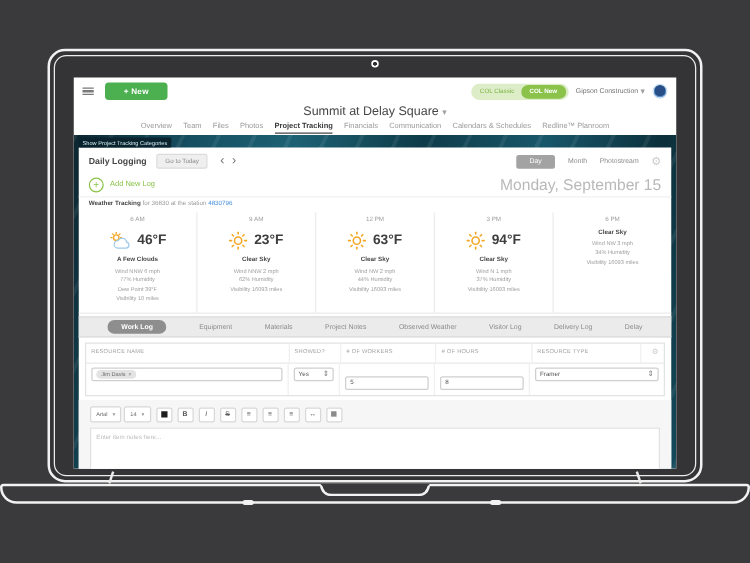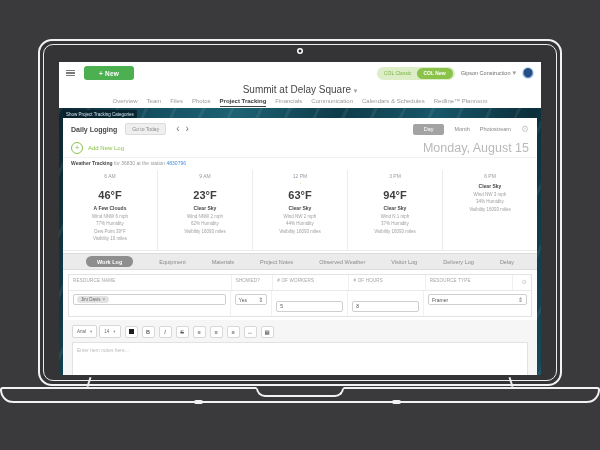--- a/index.html
+++ b/index.html
@@ -67,21 +67,21 @@
   .date{margin-left:auto;font-size:12.5px;color:#b9b9b9;font-weight:400;}
   
   .wt-head{height:10px;padding:2px 8px 0;font-size:5px;color:#9a9a9a;border-top:1px solid #f1f1f1;}
   .wt-bold{font-weight:bold;color:#474747;}
   .wt-link{color:#4a90d9;cursor:pointer;}
   
   .wgrid{display:flex;height:80px;border-bottom:1px solid #ececec;}
   .wcol{flex:1;text-align:center;padding-top:3px;}
   .wcol + .wcol{border-left:1px solid #ececec;}
   .wtime{font-size:5px;color:#9b9b9b;margin-bottom:4px;}
-  .wmain{display:flex;align-items:center;justify-content:center;gap:5px;height:18px;flex-direction:column;}
+  .wmain{display:flex;align-items:center;justify-content:center;gap:5px;height:18px;}
   .wtemp{font-size:11px;color:#3e3e3e;font-weight:600;}
   .wcond{font-size:5px;font-weight:bold;color:#474747;margin-top:4px;}
   .wdet{font-size:4.5px;color:#9e9e9e;line-height:1.65;margin-top:2px;}
   
   .tabbar{display:flex;align-items:center;justify-content:space-around;background:#ebebeb;height:15px;
           border-top:1px solid #dcdcdc;border-bottom:1px solid #dcdcdc;margin-top:2px;padding:0 10px;}
   .tab{font-size:5.5px;color:#8a8a8a;cursor:pointer;white-space:nowrap;}
   .tab.active{background:#8e8e8e;color:#fff;font-weight:bold;border-radius:8px;padding:2.5px 11px;}
   
   .form{margin:4px 5px 0;border:1px solid #e3e3e3;}
@@ -181,21 +181,21 @@
             <span class="btn-day">Day</span>
             <span class="view">Month</span>
             <span class="view">Photostream</span>
             <span class="gear">⚙</span>
           </div>
         </div>
 
         <div class="row2">
           <span class="plus-circle">+</span>
           <span class="addlog">Add New Log</span>
-          <span class="date">Monday, August 15</span>
+          <span class="date">Monday, September 15</span>
         </div>
 
         <div class="wt-head">
           <span class="wt-bold">Weather Tracking</span>
           <span>for 36830 at the station</span>
           <span class="wt-link">4830796</span>
         </div>
 
         <div class="wgrid">
 

